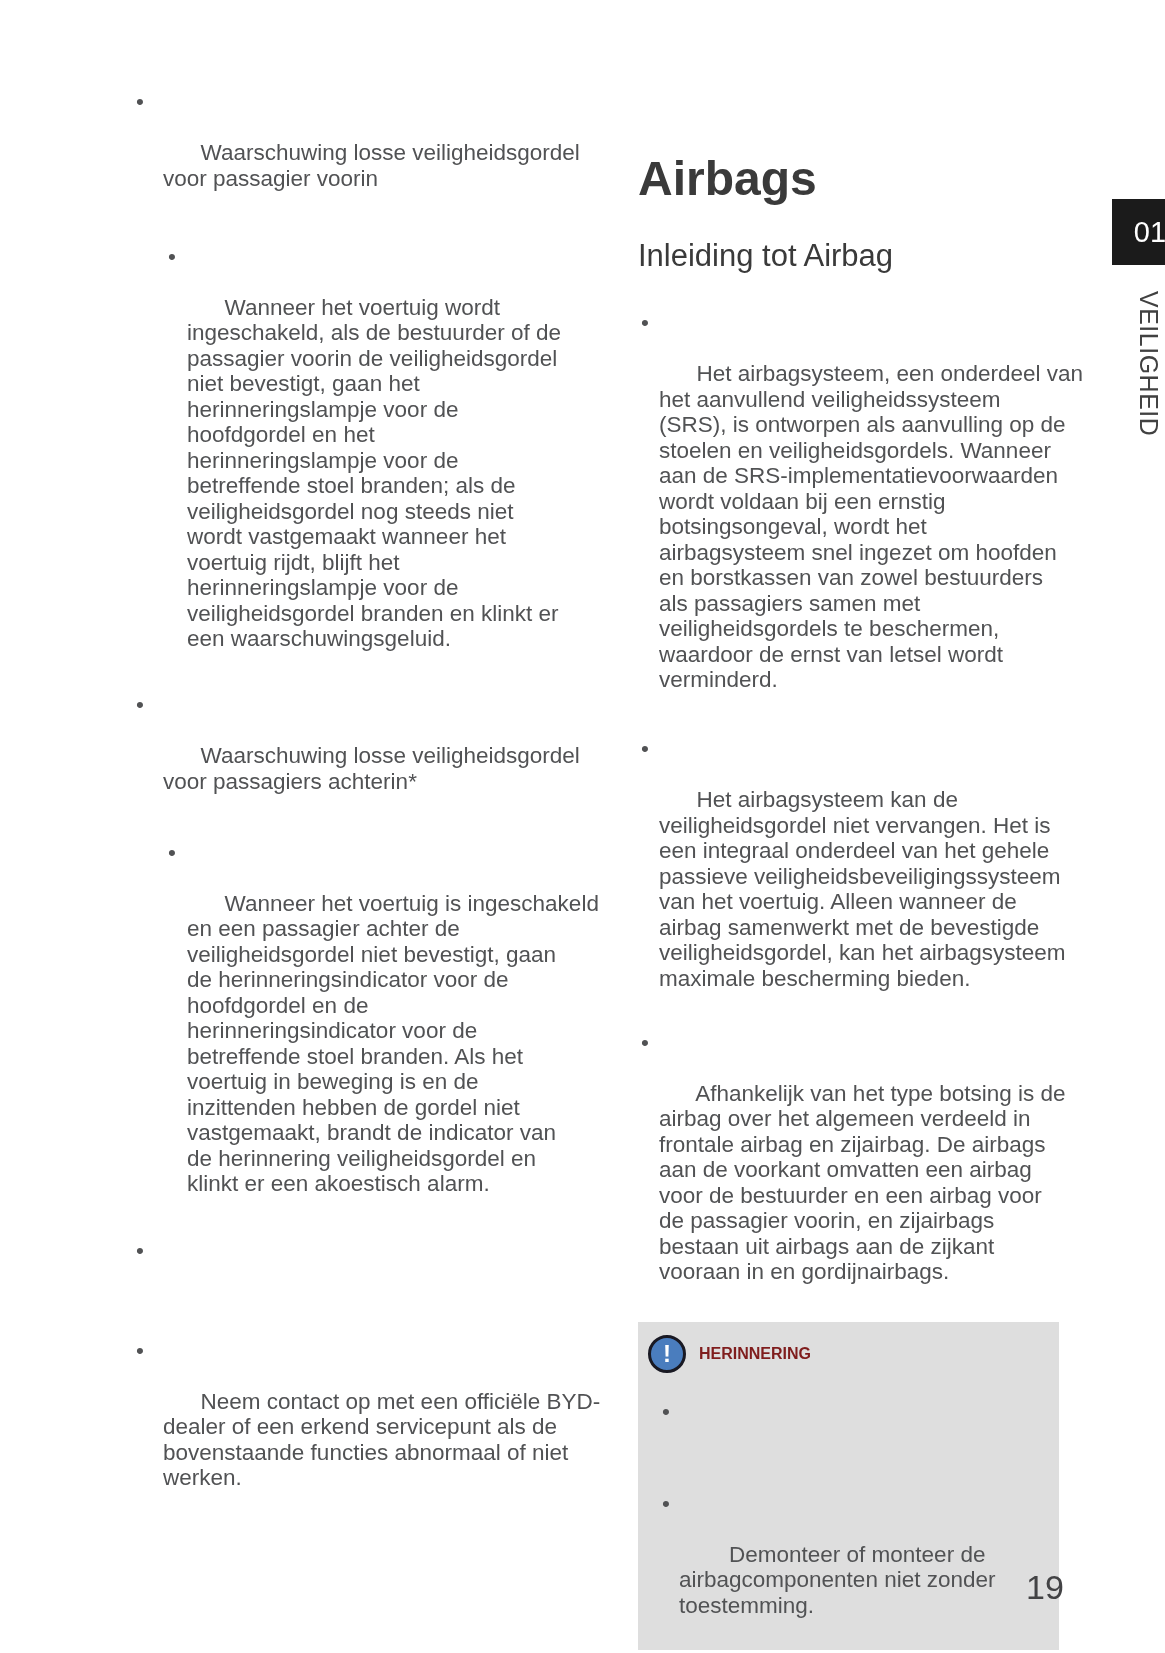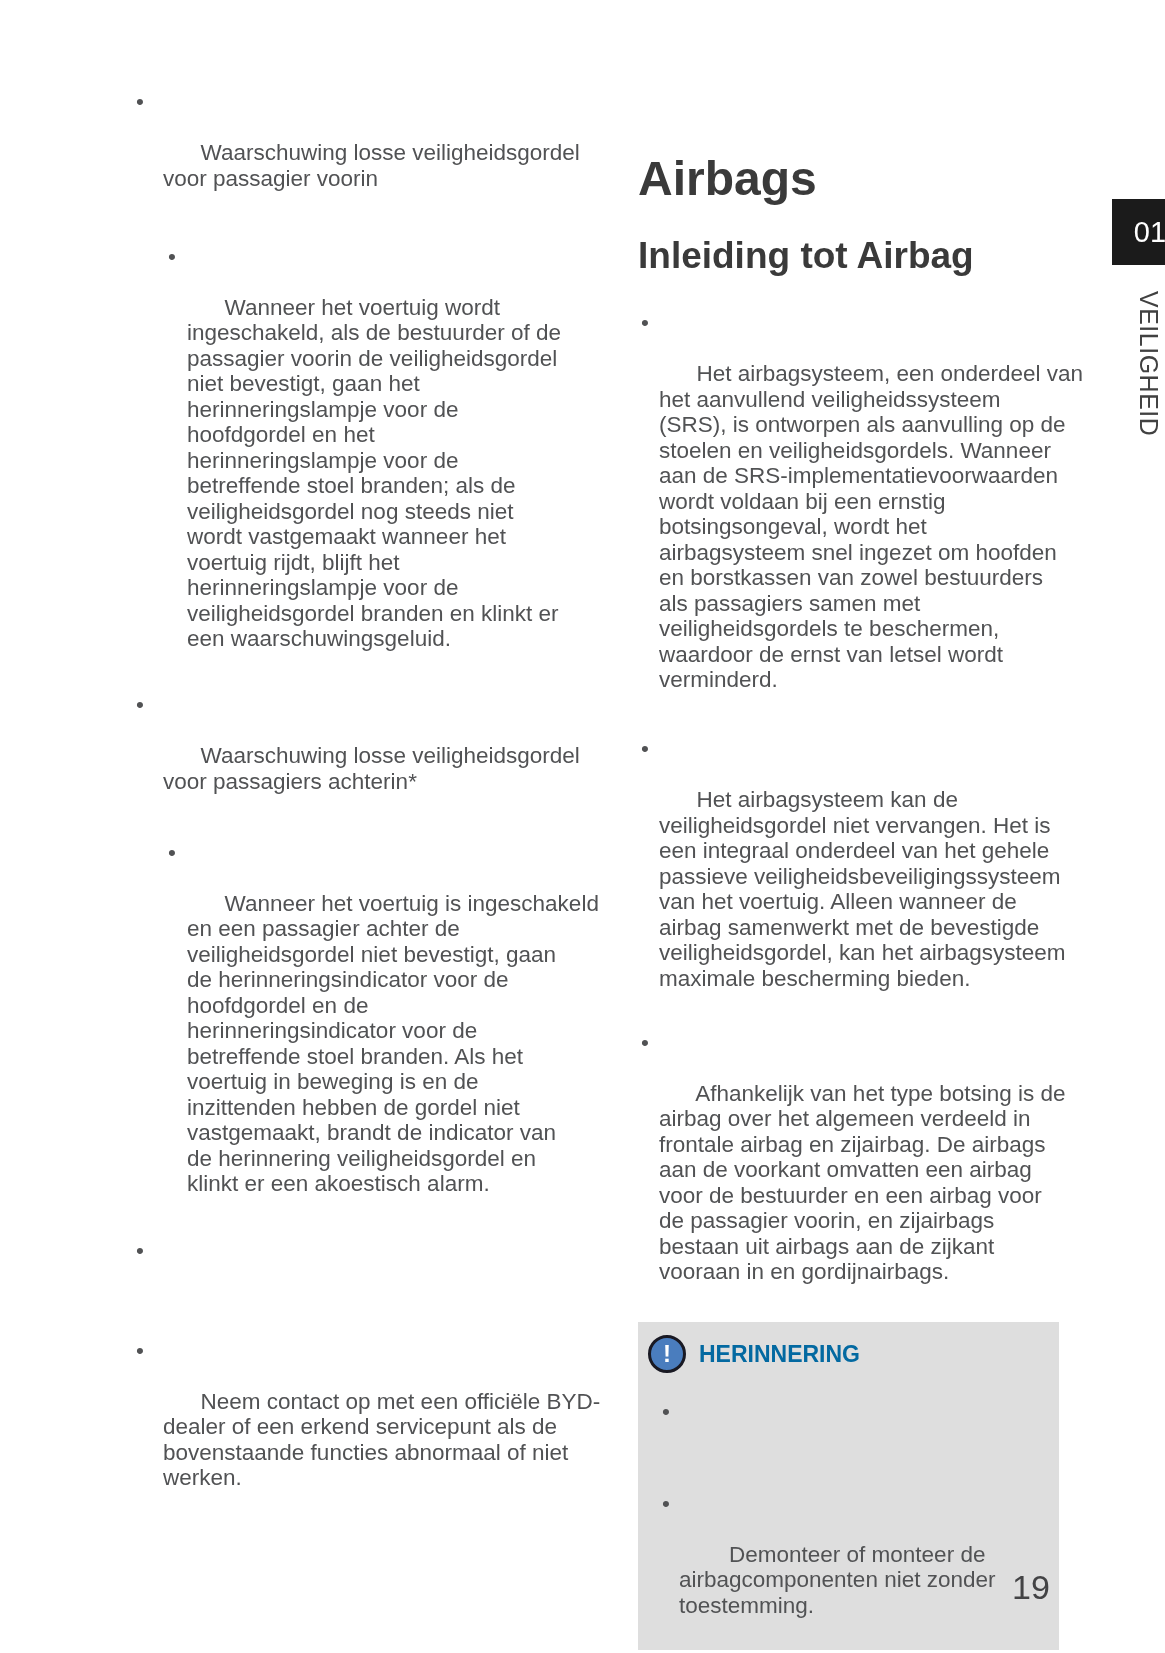--- a/index.html
+++ b/index.html
@@ -32,21 +32,21 @@
   .i5{margin-bottom:23px;}
   .i6{margin-bottom:12px;}
   
   .col-right{position:absolute;left:638px;top:153px;width:440px;}
   .col-right h1{
     margin:0 0 34px 0;
     font-size:48px;line-height:52px;font-weight:bold;color:#3a3a3a;
   }
   .col-right h2{
     margin:8px 0 37px 0;
-    font-size:37px;line-height:34px;font-weight:bold;color:#3a3a3a;
+    font-size:31px;line-height:34px;font-weight:normal;color:#3a3a3a;
   }
   .col-right .rb{padding-left:21px;}
   .col-right .rb .blt{left:3px;}
   .r1{margin-bottom:18px;}
   .r2{margin-bottom:13px;}
   .r3{margin-bottom:12px;}
   
   .reminder{
     width:421px;
     background:#dedede;
@@ -54,39 +54,39 @@
     box-sizing:border-box;
   }
   .rem-head{display:flex;align-items:center;gap:13px;margin:0 0 26px 10px;}
   .rem-icon{
     width:32px;height:32px;border-radius:50%;
     background:#4a7dbe;border:3px solid #191923;
     color:#ffffff;font-size:24px;font-weight:bold;
     display:flex;align-items:center;justify-content:center;
     flex:0 0 auto;
   }
-  .rem-title{font-size:23px;font-weight:bold;color:#0369a1;}
+  .rem-title{font-size:16px;font-weight:bold;color:#7f1d1d;}
   .rem-item{padding-left:41px;margin-bottom:15px;}
   .rem-item .blt{left:24px;}
   .rem-item:last-child{margin-bottom:0;}
   
   .tab{
     position:absolute;left:1112px;top:199px;width:76px;height:66px;
     background:#1b1b1b;color:#ffffff;font-size:29px;
     display:flex;align-items:center;justify-content:center;
   }
   .vert{
     position:absolute;left:1134px;top:291px;
     writing-mode:vertical-rl;
     font-size:25px;letter-spacing:0.5px;color:#414141;
   }
   
   .pagenum{
     position:absolute;left:1012px;top:1569px;width:66px;
-    text-align:left;font-size:34px;line-height:36px;color:#434345;
+    text-align:center;font-size:34px;line-height:36px;color:#434345;
   }
 </style>
 </head>
 <body>
 
 <div class="page">
 
   <div class="col-left">
     <div class="li lvl1 i1">
       <span class="blt">•</span>

